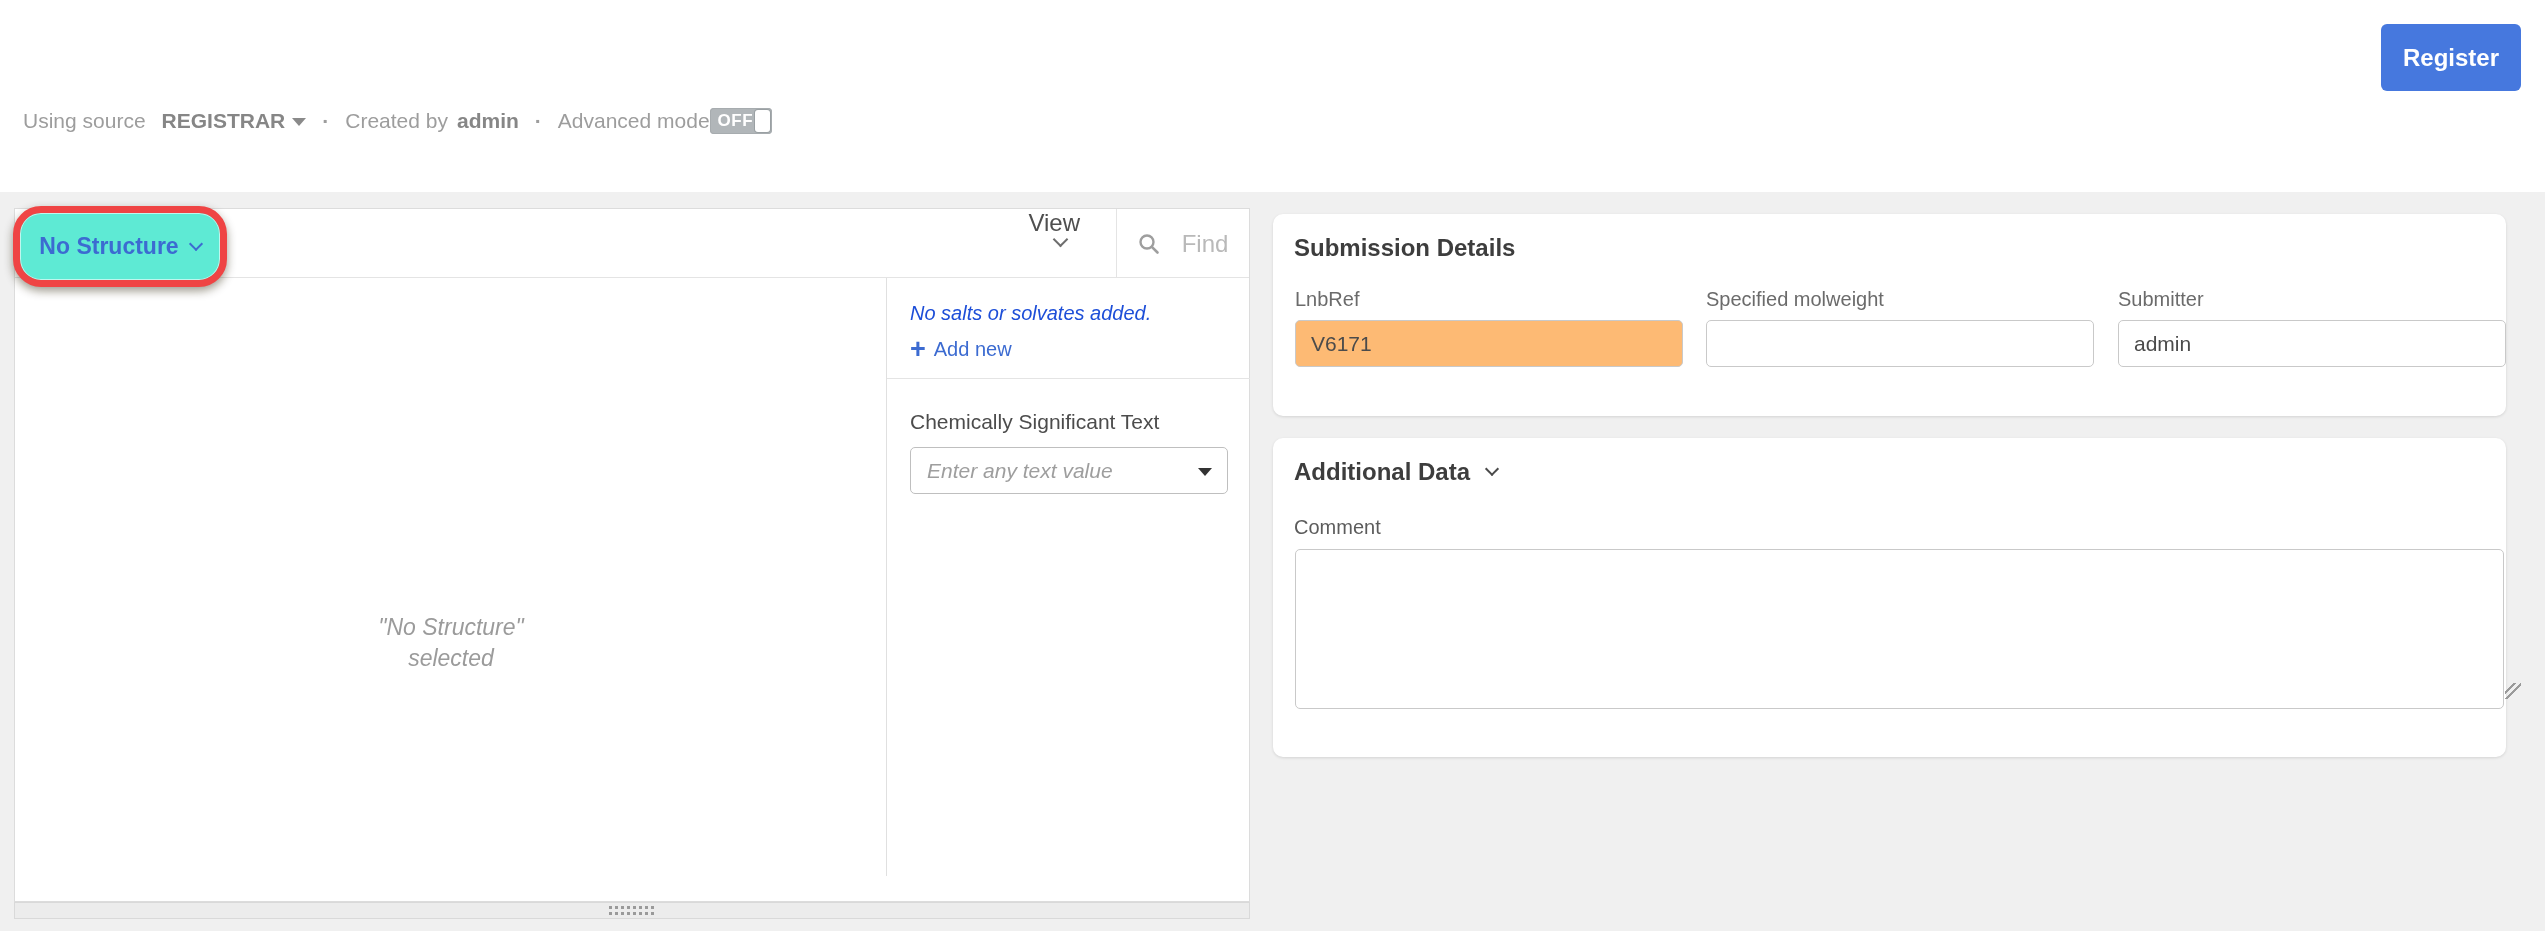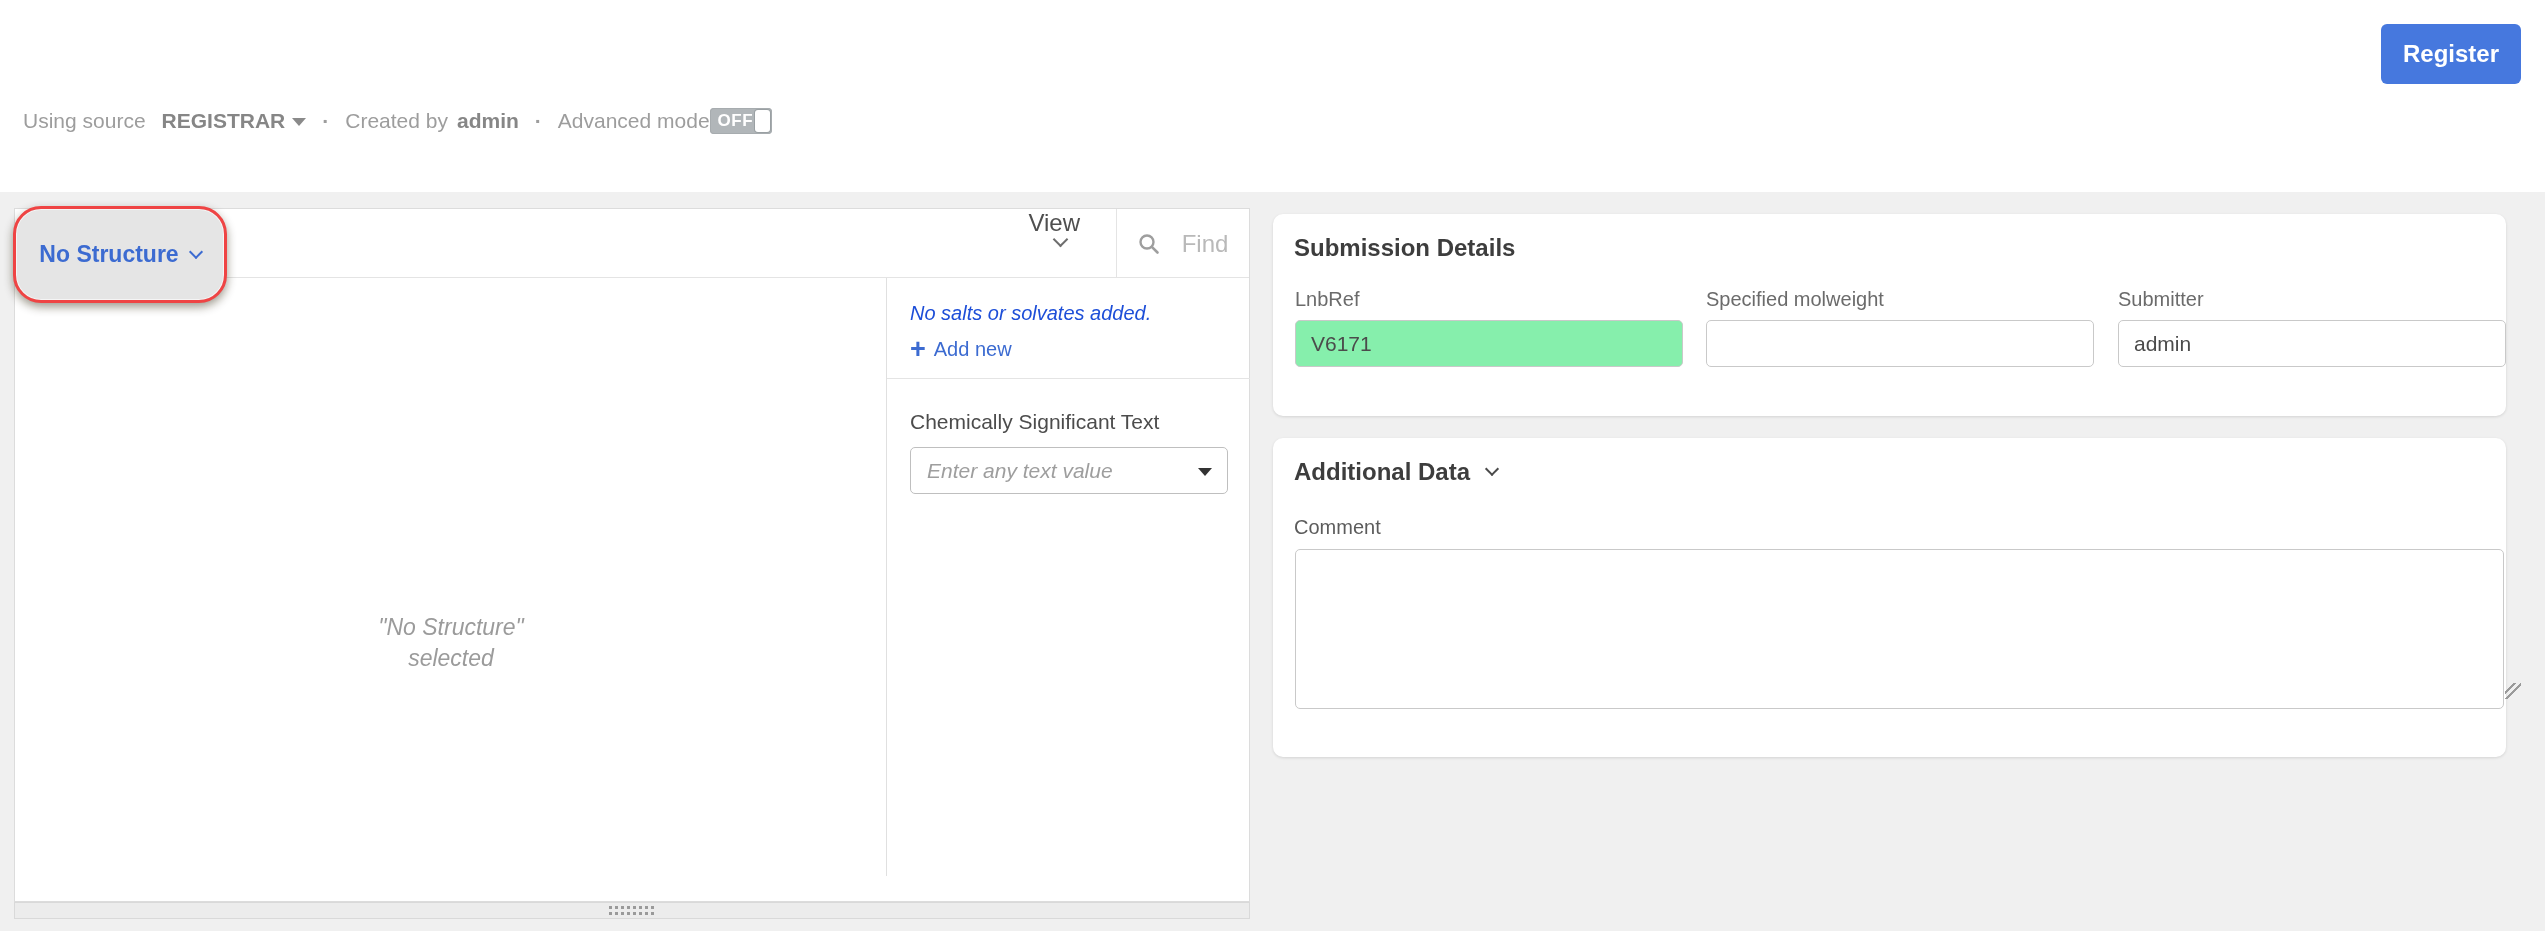--- a/index.html
+++ b/index.html
@@ -10,36 +10,36 @@
   
   .page-title { position:absolute; left:23px; top:12px; font-size:46px; font-weight:700; color:#4a4a4a; letter-spacing:-0.5px; }
   .meta-row { position:absolute; left:23px; top:108px; height:26px; display:flex; align-items:center; font-size:21px; color:#9d9d9d; }
   .meta-row .gap-s { margin-left:9px; } .meta-row .gap-m { margin-left:16px; }
   .meta-bold { font-weight:700; color:#868686; }
   .tri-down { display:inline-block; width:0; height:0; border-left:7px solid transparent; border-right:7px solid transparent; border-top:8px solid #8a8a8a; margin-left:7px; position:relative; top:1px; }
   .dot-sep { color:#9d9d9d; font-weight:700; }
   .toggle { position:relative; width:62px; height:26px; background:#b1b6b9; border-radius:4px; box-shadow:inset 0 0 0 1px #a7acaf; }
   .toggle-text { position:absolute; left:8px; top:3px; font-size:17px; font-weight:700; color:#fff; letter-spacing:0.5px; }
   .toggle-knob { position:absolute; right:2px; top:2px; width:15px; height:22px; background:#fff; border-radius:3px; box-shadow:0 0 0 1px #9aa0a3; }
-  .register-btn { position:absolute; left:2381px; top:24px; width:140px; height:60px; background:#4678de; border:none; border-radius:6px; color:#fff; font-size:24px; font-weight:700; font-family:inherit; cursor:pointer; }
+  .register-btn { position:absolute; left:2381px; top:24px; width:140px; height:67px; background:#4678de; border:none; border-radius:6px; color:#fff; font-size:24px; font-weight:700; font-family:inherit; cursor:pointer; }
 
   
   .workspace-bg { position:absolute; left:0; top:192px; width:2545px; height:739px; background:#f0f0f0; }
 
   
   .left-panel { position:absolute; left:14px; top:208px; width:1236px; height:694px; background:#fff; border:1px solid #dcdcdc; }
   .panel-toolbar { position:absolute; left:0; top:0; width:100%; height:69px; border-bottom:1px solid #e4e4e4; }
   .toolbar-right { position:absolute; right:0; top:0; height:69px; display:flex; align-items:stretch; }
   .view-btn { display:flex; align-items:center; padding:0 36px 0 30px; font-size:24px; color:#4f4f4f; cursor:pointer;flex-direction:column; }
   .chev { display:inline-block; width:11px; height:11px; border-right:2px solid currentColor; border-bottom:2px solid currentColor; transform:rotate(45deg); }
   .view-btn .chev { margin-left:12px; color:#6e6e6e; position:relative; top:-3px; }
   .find-btn { display:flex; align-items:center; justify-content:center; width:133px; border-left:1px solid #e4e4e4; color:#b9b9b9; font-size:24px; cursor:pointer;gap:12px; }
   .find-btn svg { margin-right:10px; }
 
-  .highlight-ring { position:absolute; left:13px; top:206px; width:214px; height:97px; background:#e5e5e5; border:3px solid #ef4444; border-radius:28px; box-shadow:0 4px 10px rgba(40,30,5,0.45), inset 0 0 0 1px rgba(255,255,255,0.6); display:flex; align-items:center; justify-content:center; z-index:6; }
+  .highlight-ring { position:absolute; left:13px; top:206px; width:214px; height:81px; background:#5eead4; border:7px solid #ef4444; border-radius:28px; box-shadow:0 4px 10px rgba(40,30,5,0.45), inset 0 0 0 1px rgba(255,255,255,0.6); display:flex; align-items:center; justify-content:center; z-index:6; }
   .structure-selector { display:flex; align-items:center; color:#3c6bd1; font-size:23px; font-weight:700; cursor:pointer; }
   .structure-selector .chev { width:10px; height:10px; margin-left:12px; position:relative; top:-3px; }
 
   .canvas-area { position:absolute; left:0; top:69px; width:871px; height:624px; }
   .canvas-msg { position:absolute; left:236px; top:334px; width:400px; text-align:center; font-style:italic; font-size:23px; color:#9b9b9b; line-height:31px; }
   .v-divider { position:absolute; left:871px; top:69px; width:1px; height:598px; background:#e0e0e0; }
 
   .salts-block { position:absolute; left:872px; top:69px; width:363px; height:101px; border-bottom:1px solid #e4e4e4; padding:24px 0 0 23px; }
   .salts-empty { font-style:italic; font-size:20px; color:#1d4ed8; }
   .add-new { margin-top:13px; display:flex; align-items:center; color:#3c6bd1; font-size:20px; cursor:pointer; }
@@ -61,21 +61,21 @@
   .card { position:absolute; left:1273px; width:1233px; background:#fff; border-radius:10px; box-shadow:0 1px 3px rgba(0,0,0,0.12); }
   .card-1 { top:214px; height:202px; }
   .card-2 { top:438px; height:319px; }
   .card-title { position:absolute; left:21px; top:20px; font-size:24px; font-weight:700; color:#3d3d3d; display:flex; align-items:center; }
   .card-title .chev { width:10px; height:10px; margin-left:17px; color:#4a4a4a; border-width:2px; position:relative; top:-3px; cursor:pointer; }
 
   .field { position:absolute; top:74px; width:388px; }
   .field-label { font-size:20px; color:#6b6b6b; }
   .field input { margin-top:9px; width:100%; height:47px; border:1px solid #c9c9c9; border-radius:5px; padding:0 15px; font-family:inherit; font-size:21px; color:#4b4b4b; background:#fff; outline:none; }
   .field-0 { left:22px; } .field-1 { left:433px; } .field-2 { left:845px; }
-  .field-0 input { background:#86efac; }
+  .field-0 input { background:#fdba74; }
 
   .comment-label { position:absolute; left:21px; top:78px; font-size:20px; color:#5c5c5c; }
   .comment-box { position:absolute; left:22px; top:111px; width:1209px; height:160px; border:1px solid #c9c9c9; border-radius:5px; background:#fff; resize:none; outline:none; font-family:inherit; font-size:20px; color:#444; padding:10px 14px; }
   .resize-grip { position:absolute; left:2505px; top:683px; width:16px; height:16px; z-index:3; cursor:nwse-resize;
     background:linear-gradient(135deg,transparent 0 6px,#9a9a9a 6px 8px,transparent 8px 11px,#9a9a9a 11px 13px,transparent 13px); }
 </style>
 </head>
 <body>
 
 <div id="app">

